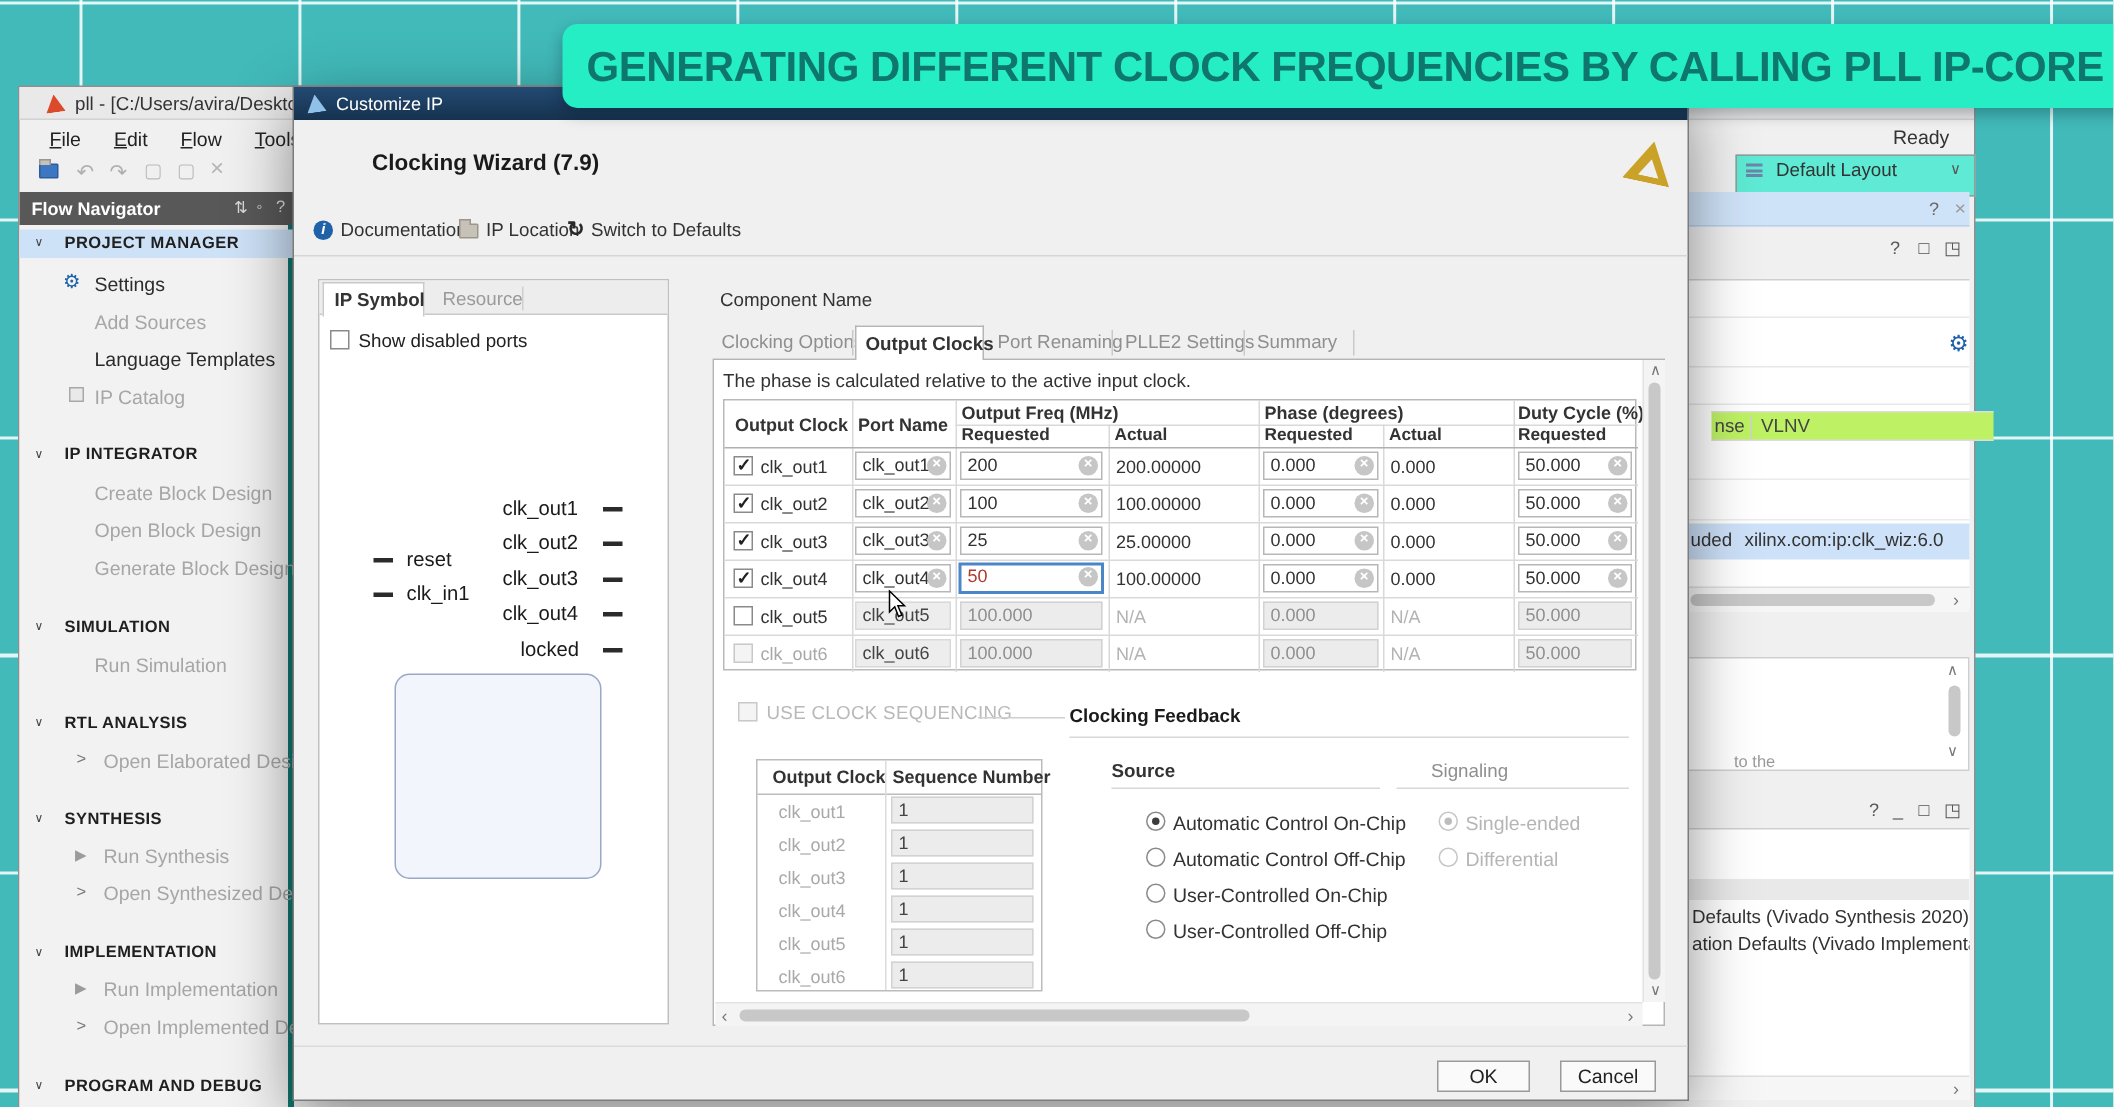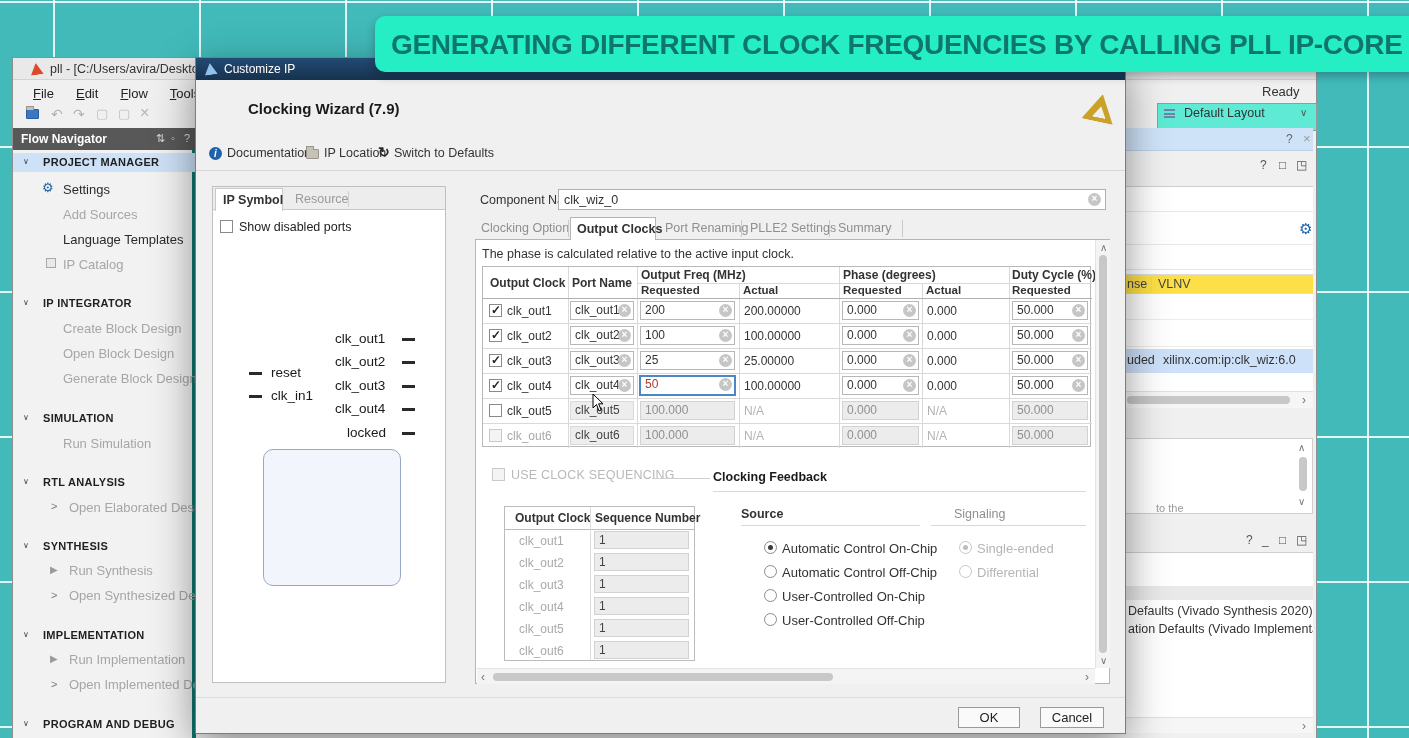--- a/index.html
+++ b/index.html
@@ -134,21 +134,21 @@
       <span class="t" style="left:135px;top:3px;color:#555;font-size:12px">?</span>
       <span class="t" style="left:154px;top:3px;color:#555;font-size:12px">□</span>
       <span class="t" style="left:171px;top:3px;color:#555;font-size:12px">◳</span>
     </div>
 
     <div class="abs" style="left:1112px;top:128px;width:188px;height:221px;background:#fff;border-top:1px solid #cfcfcf;border-bottom:1px solid #cfcfcf">
       <div class="hline" style="left:0;top:24px;width:188px;background:#e8e8e8"></div>
       <div class="hline" style="left:0;top:57px;width:188px;background:#e8e8e8"></div>
       <span class="t" style="left:174px;top:33px;color:#1f62a8;font-size:15px">⚙</span>
       <div class="hline" style="left:0;top:82px;width:188px;background:#e8e8e8"></div>
-      <div class="abs" style="left:0;top:87px;width:188px;height:20px;background:#fde047;border-top:1px solid #dcdcdc;border-bottom:1px solid #dcdcdc">
+      <div class="abs" style="left:16px;top:87px;width:188px;height:20px;background:#bef264;border-top:1px solid #dcdcdc;border-bottom:1px solid #dcdcdc">
         <span class="t" style="left:2px;top:2px;font-size:12.5px;color:#444">nse</span>
         <div class="vline" style="left:26px;top:2px;height:16px;background:#d0d0d0"></div>
         <span class="t" style="left:33px;top:2px;font-size:12.5px;color:#444">VLNV</span>
       </div>
       <div class="hline" style="left:0;top:132px;width:188px;background:#ececec"></div>
       <div class="hline" style="left:0;top:159px;width:188px;background:#ececec"></div>
       <div class="abs" style="left:0;top:162px;width:188px;height:24px;background:#cde1f9">
         <span class="t" style="left:2px;top:4px;font-size:12.5px">uded</span>
         <span class="t" style="left:38px;top:4px;font-size:12.5px">xilinx.com:ip:clk_wiz:6.0</span>
       </div>
@@ -223,24 +223,20 @@
       <span class="t" style="left:122px;top:167px;font-size:13.5px;color:#1a1a1a">clk_out2</span>
       <div class="abs" style="left:189px;top:198px;width:13px;height:3px;background:#2b2b2b"></div>
       <span class="t" style="left:122px;top:191px;font-size:13.5px;color:#1a1a1a">clk_out3</span>
       <div class="abs" style="left:189px;top:221px;width:13px;height:3px;background:#2b2b2b"></div>
       <span class="t" style="left:122px;top:214px;font-size:13.5px;color:#1a1a1a">clk_out4</span>
       <div class="abs" style="left:189px;top:245px;width:13px;height:3px;background:#2b2b2b"></div>
       <span class="t" style="left:134px;top:238px;font-size:13.5px;color:#1a1a1a">locked</span>
     </div>
 
     <span class="t" style="left:284px;top:135px;font-size:12.5px">Component Name</span>
-    <div class="abs" style="left:362px;top:131px;width:548px;height:21px;background:#fff;border:1px solid #b0b0b0">
-      <span class="t" style="left:5px;top:3px;font-size:12.5px">clk_wiz_0</span>
-      <span class="xc" style="top:3px;right:4px"></span>
-    </div>
 
     <span class="t" style="left:285px;top:163px;font-size:12.5px;color:#8f8f8f">Clocking Options</span>
     <div class="vline" style="left:372px;top:162px;height:17px;background:#c9c9c9"></div>
     <div class="abs" style="left:374px;top:159px;width:86px;height:23px;background:#fff;border:1px solid #b5b5b5;border-bottom:none;z-index:2">
       <span class="t b" style="left:6px;top:4px;font-size:12.5px">Output Clocks</span>
     </div>
     <span class="t" style="left:469px;top:163px;font-size:12.5px;color:#8f8f8f">Port Renaming</span>
     <div class="vline" style="left:545px;top:162px;height:17px;background:#c9c9c9"></div>
     <span class="t" style="left:554px;top:163px;font-size:12.5px;color:#8f8f8f">PLLE2 Settings</span>
     <div class="vline" style="left:633px;top:162px;height:17px;background:#c9c9c9"></div>

